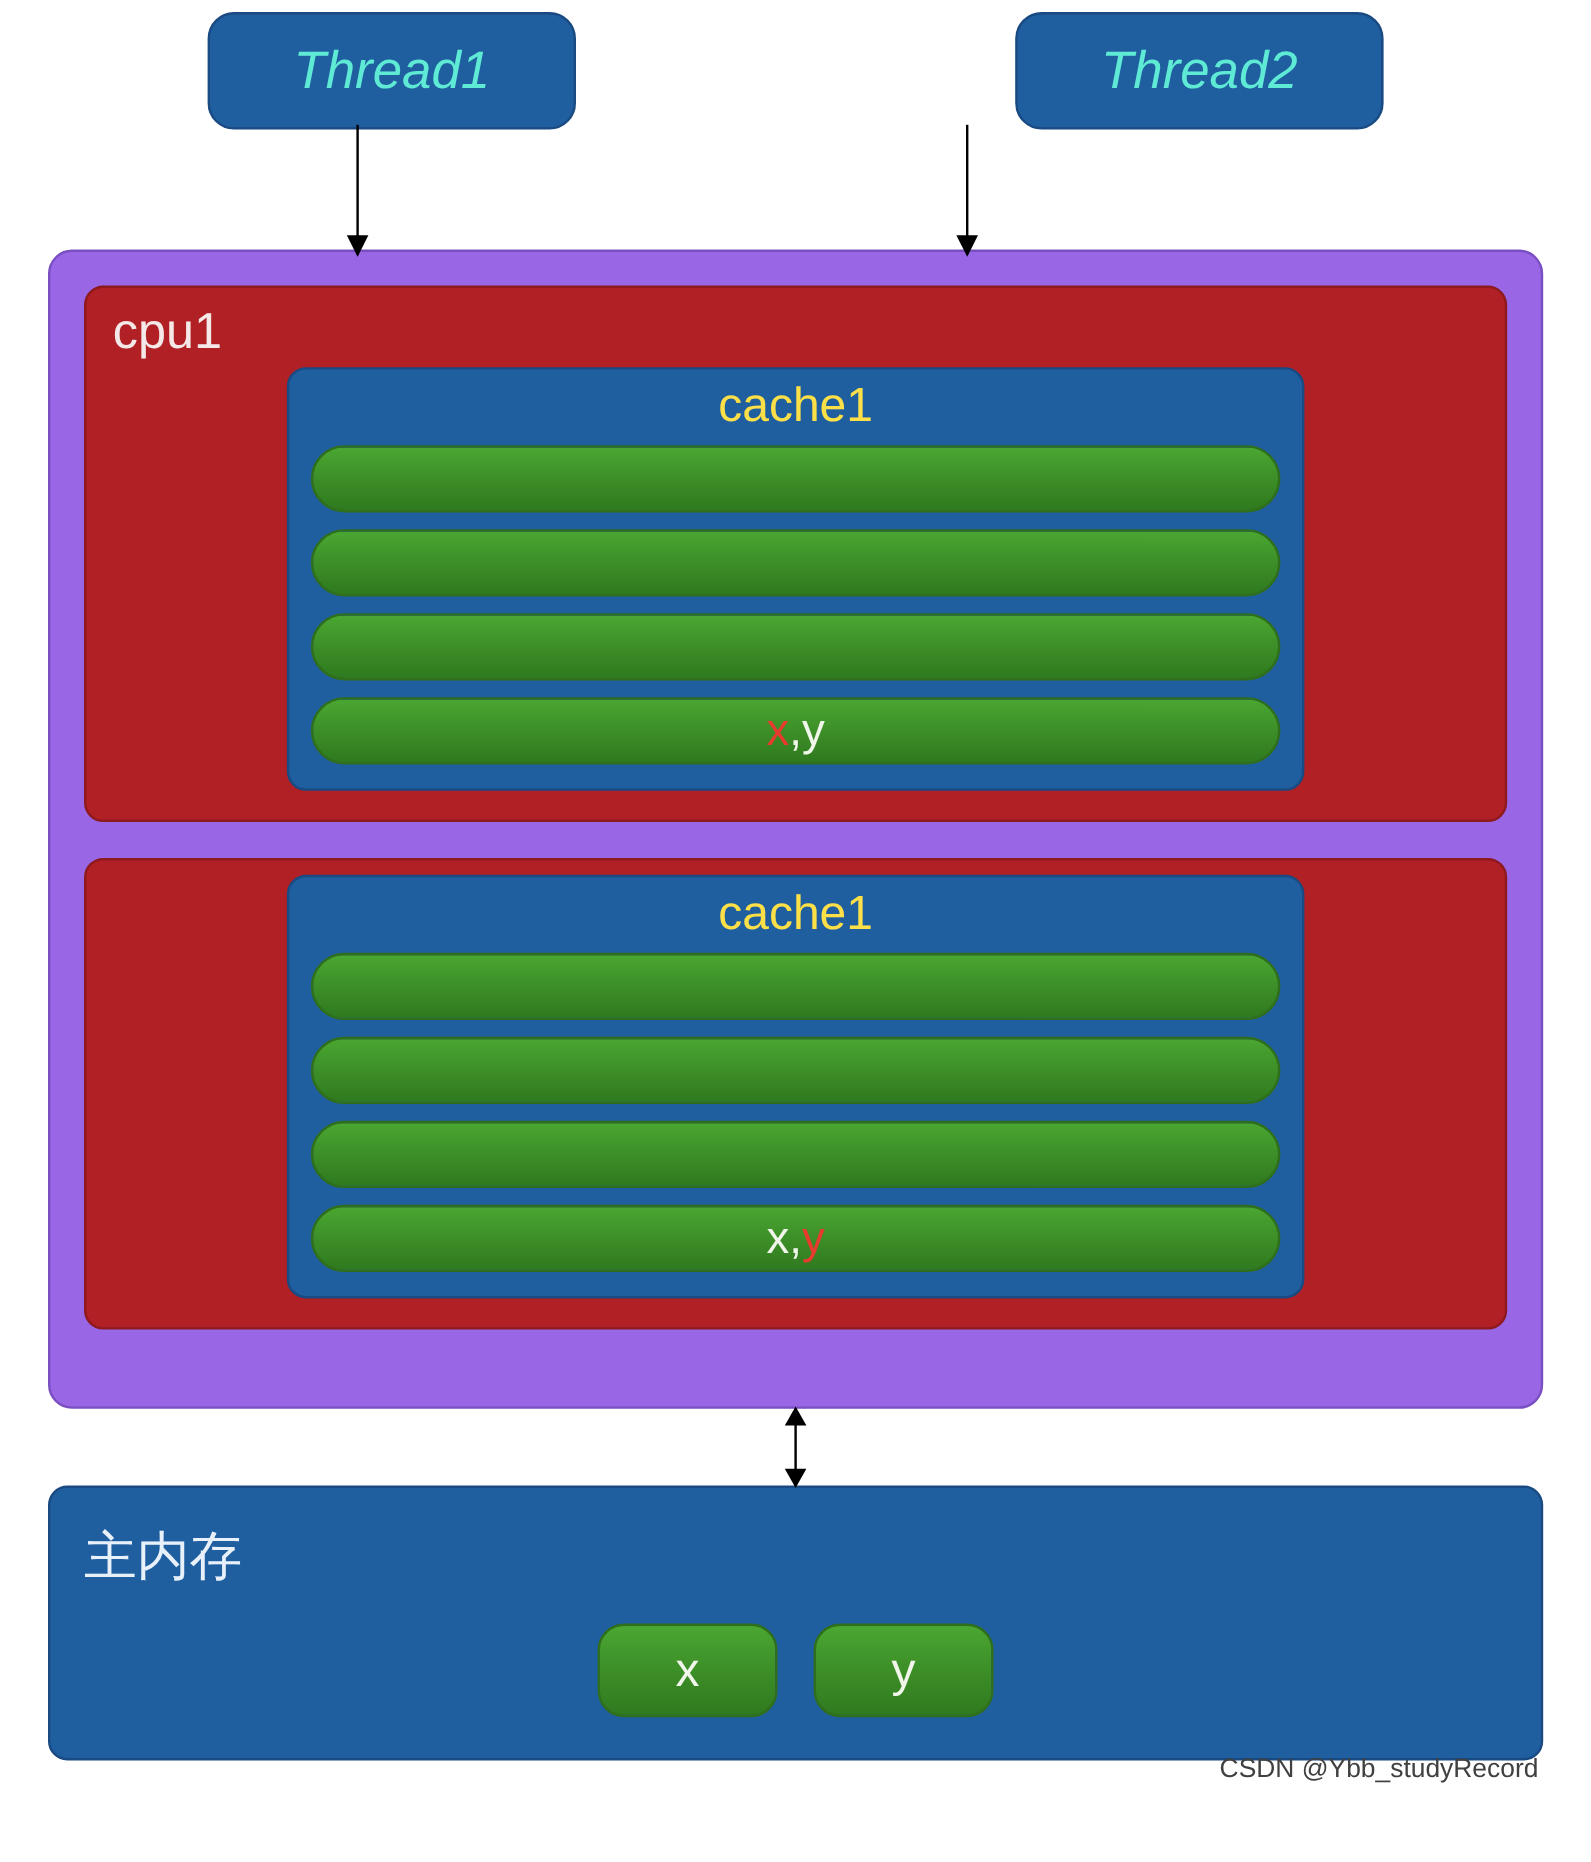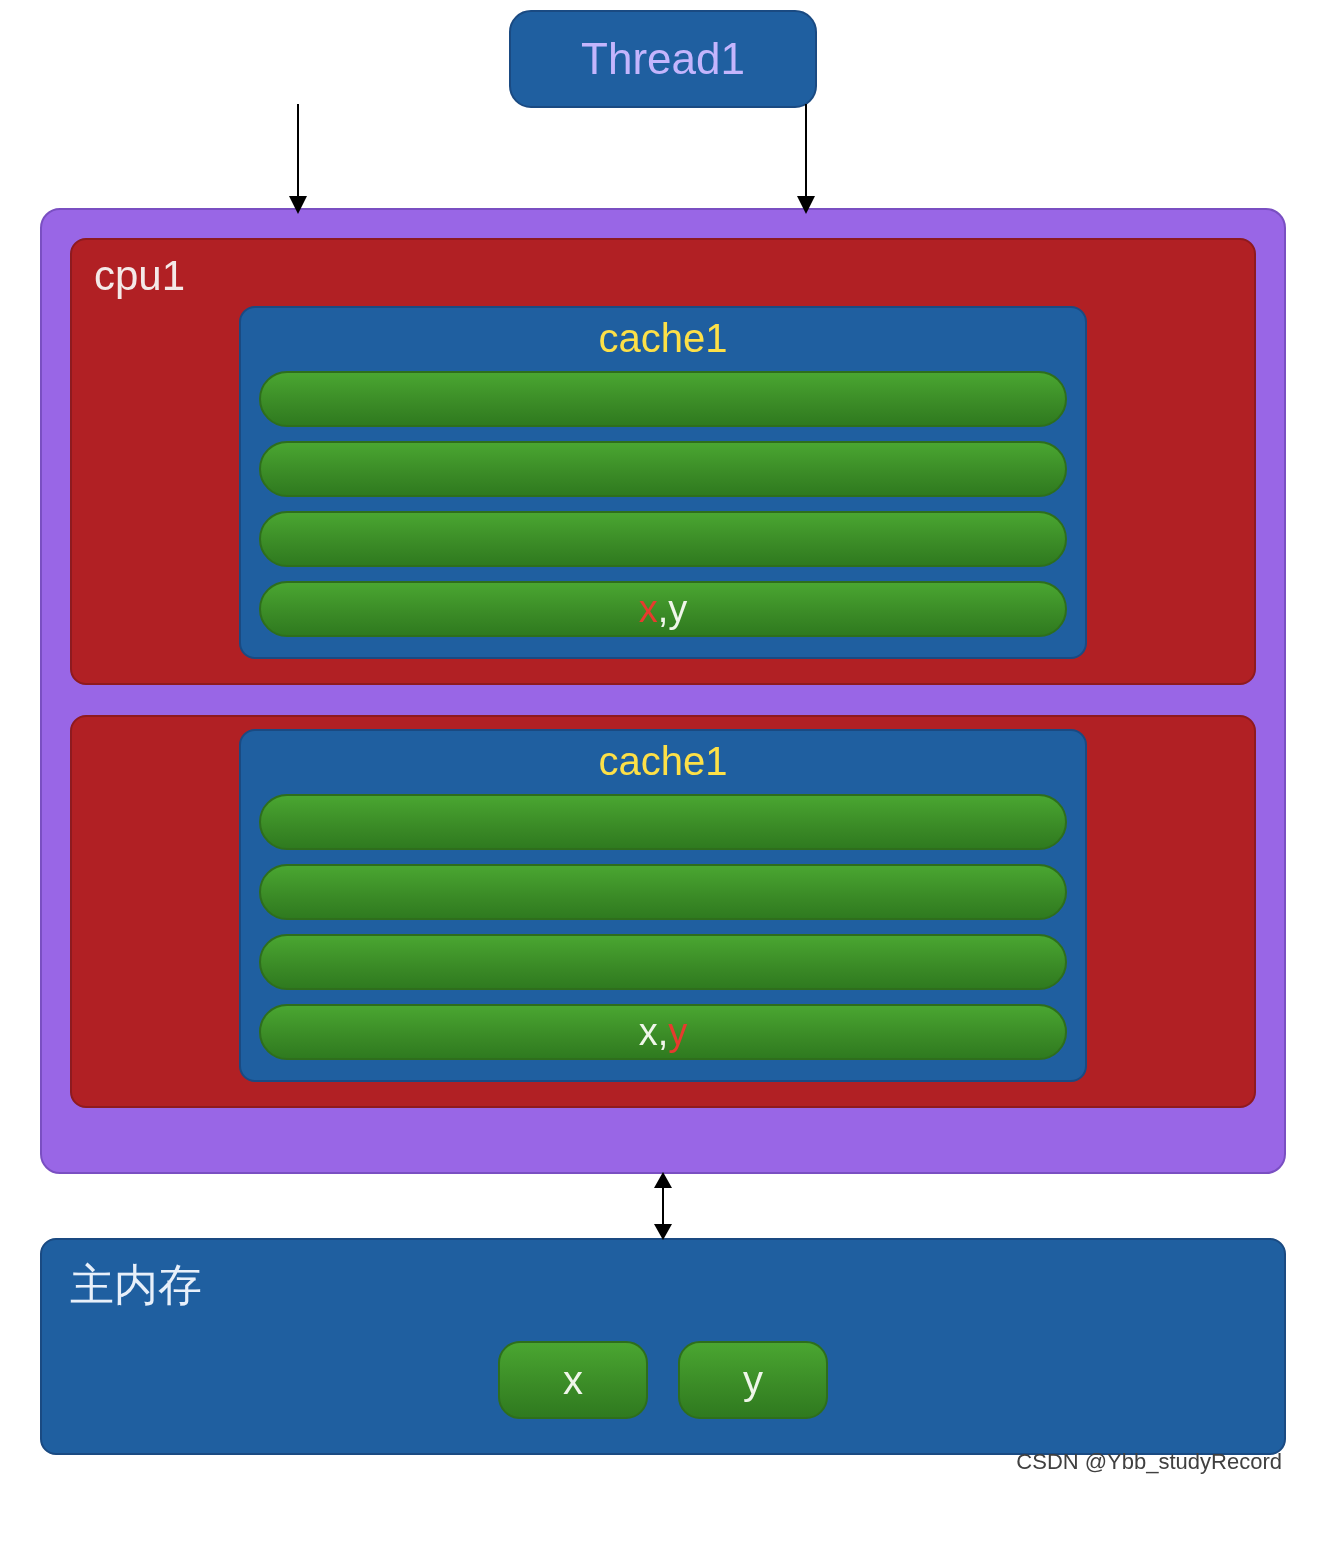--- a/index.html
+++ b/index.html
@@ -13,26 +13,27 @@
   .thread-row {
     display: flex;
     justify-content: space-around;
     gap: 220px;
     padding: 0 60px;
   }
   .thread-box {
     background: #1f5fa0;
     border: 2px solid #1a4a82;
     border-radius: 22px;
-    color: #c4b5fd;
+    color: #5eead4;
     font-size: 44px;
     font-weight: 300;
     padding: 22px 70px;
     text-align: center;
     min-width: 300px;
+    font-style: italic;
   }
   .arrows-row {
     position: relative;
     height: 100px;
   }
   .arrow-down {
     position: absolute;
     top: -4px;
     width: 2px;
     height: 108px;
@@ -163,21 +164,21 @@
     bottom: -2px;
     left: -8px;
     border-left: 9px solid transparent;
     border-right: 9px solid transparent;
     border-top: 16px solid #000;
   }
   .memory-box {
     background: #1f5fa0;
     border: 2px solid #1a4a82;
     border-radius: 16px;
-    padding: 16px 22px 34px 22px;
+    padding: 28px 22px 34px 22px;
   }
   .memory-label {
     color: #e8f0fa;
     font-size: 44px;
     font-weight: 300;
     margin-bottom: 26px;
     padding-left: 6px;
   }
   .memory-vars {
     display: flex;
@@ -203,20 +204,21 @@
     color: #404040;
     font-size: 22px;
     font-weight: 300;
   }
 </style>
 </head>
 <body>
 
 <div class="thread-row">
   <div class="thread-box">Thread1</div>
+  <div class="thread-box">Thread2</div>
 </div>
 
 <div class="arrows-row">
   <div class="arrow-down arrow1"></div>
   <div class="arrow-down arrow2"></div>
 </div>
 
 <div class="purple-container">
   <div class="cpus-row">
 

